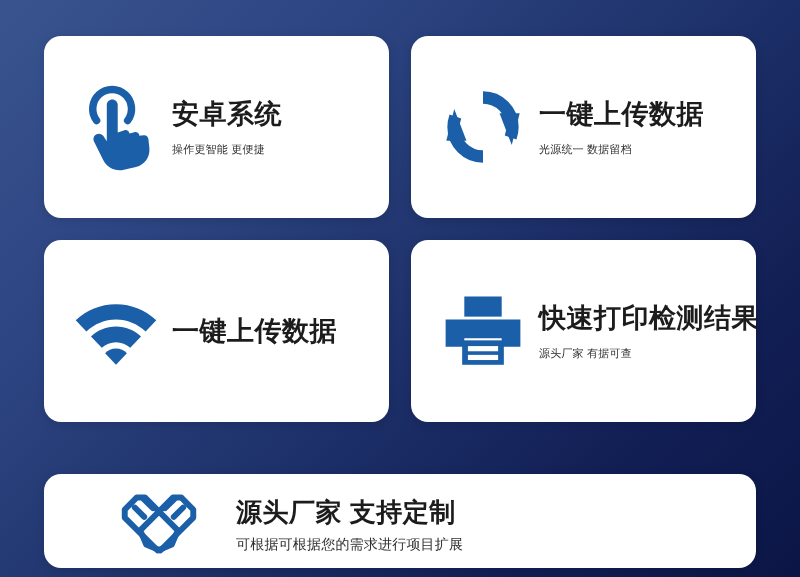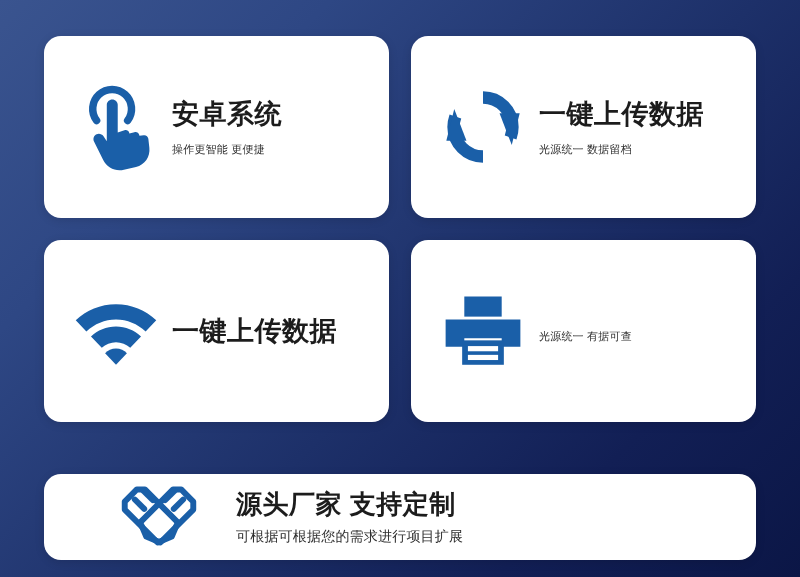--- a/index.html
+++ b/index.html
@@ -42,21 +42,21 @@
     box-shadow: 0 2px 10px rgba(0, 0, 0, 0.13);
   }
 
   .feature-card.half {
     height: 182px;
     padding: 0 14px 0 26px;
   }
 
   .feature-card.full {
     height: 115px;
-    padding: 0 26px 0 72px;
+    padding: 8px 26px 0 72px;
     margin-top: 30px;
   }
 
   .card-icon {
     flex: 0 0 auto;
     display: flex;
     align-items: center;
     justify-content: center;
     color: #1a5fa8;
   }
@@ -170,21 +170,22 @@
       <div class="card-icon">
         <svg viewBox="0 0 64 64" fill="none" xmlns="http://www.w3.org/2000/svg" aria-hidden="true">
           <rect x="19" y="8" width="26" height="14" fill="currentColor"></rect>
           <path d="M6 24h52v19H45v-6H19v6H6V24z" fill="currentColor"></path>
           <rect x="17.5" y="38.5" width="29" height="17" fill="currentColor"></rect>
           <rect x="21.5" y="42.5" width="21" height="3.6" fill="#ffffff"></rect>
           <rect x="21.5" y="48.6" width="21" height="3.6" fill="#ffffff"></rect>
         </svg>
       </div>
       <div class="card-text">
-        <div class="card-subtitle">光源统一 有据可查</div>
+        <div class="card-title">快速打印检测结果</div>
+        <div class="card-subtitle">源头厂家 有据可查</div>
       </div>
     </div>
 
   </div>
 
   <div class="feature-card full">
     <div class="card-icon">
       <svg viewBox="0 0 64 64" fill="none" xmlns="http://www.w3.org/2000/svg" aria-hidden="true">
         <g stroke="currentColor" stroke-width="4.4" stroke-linejoin="round" stroke-linecap="round" fill="none">
           <path d="M11.5 15.5 15.5 11.5 l6 0 l24.5 24.5 l-4.5 10.5 l-10.5 4.5 L6.5 26.5 l0-6 z"></path>

